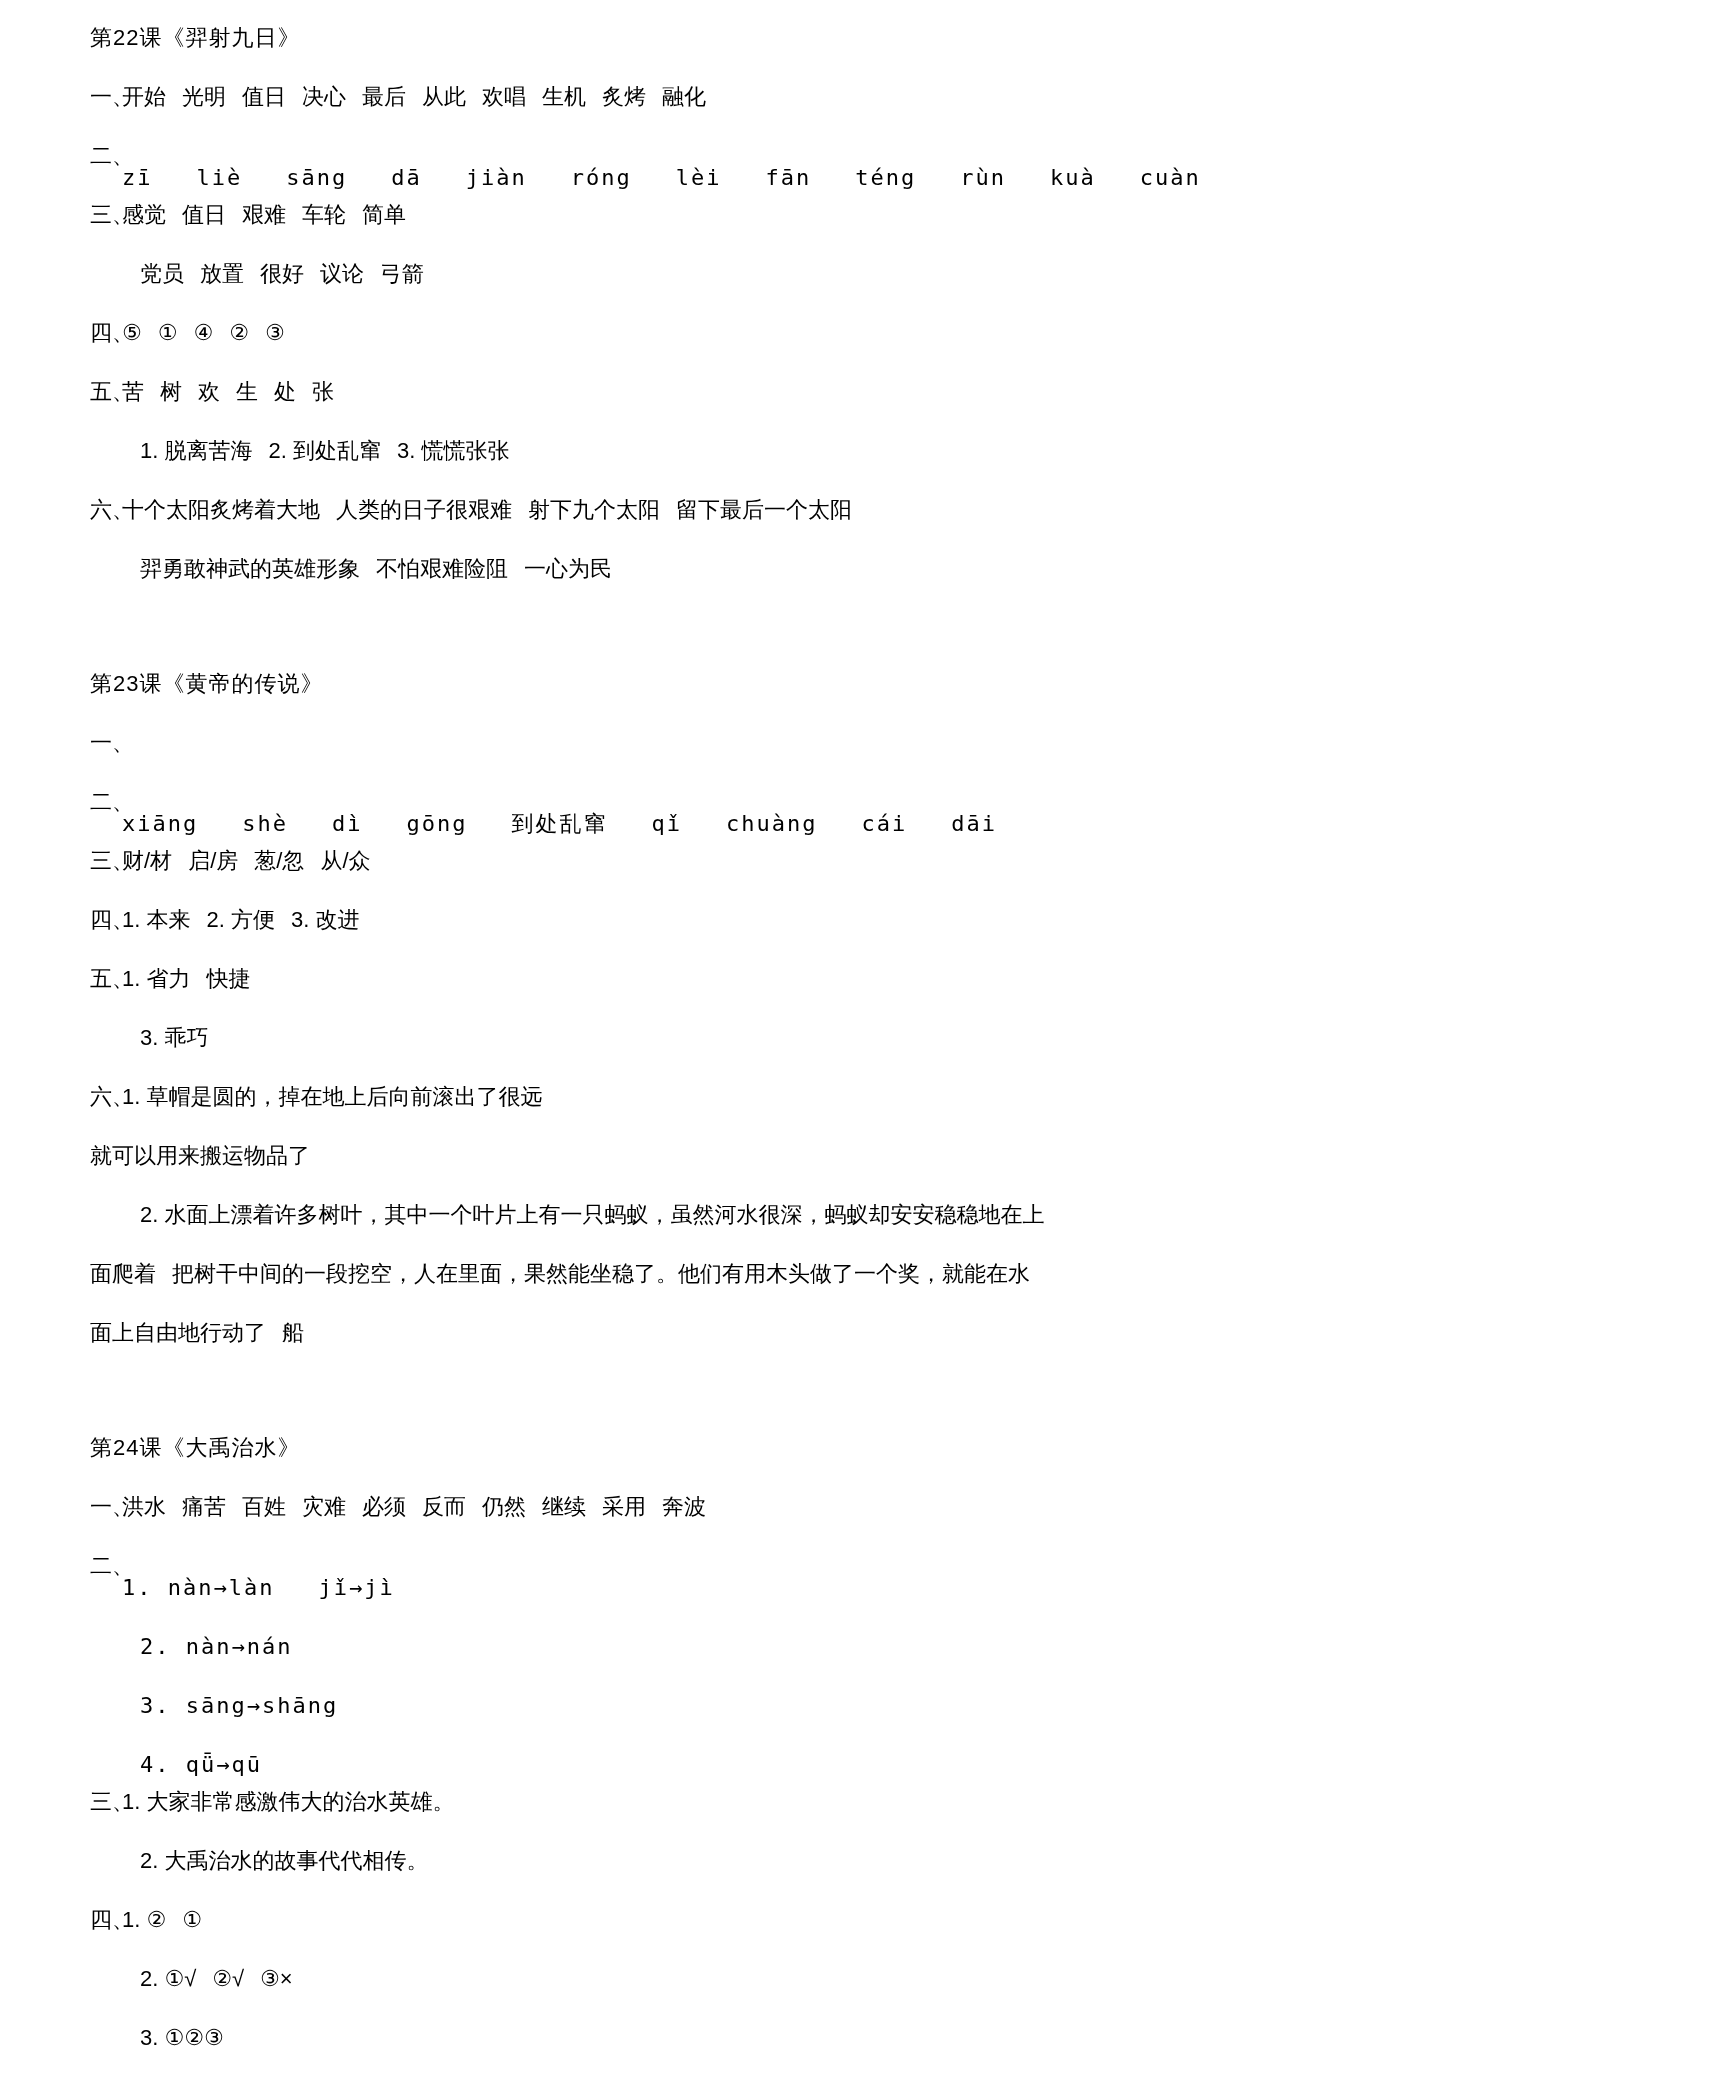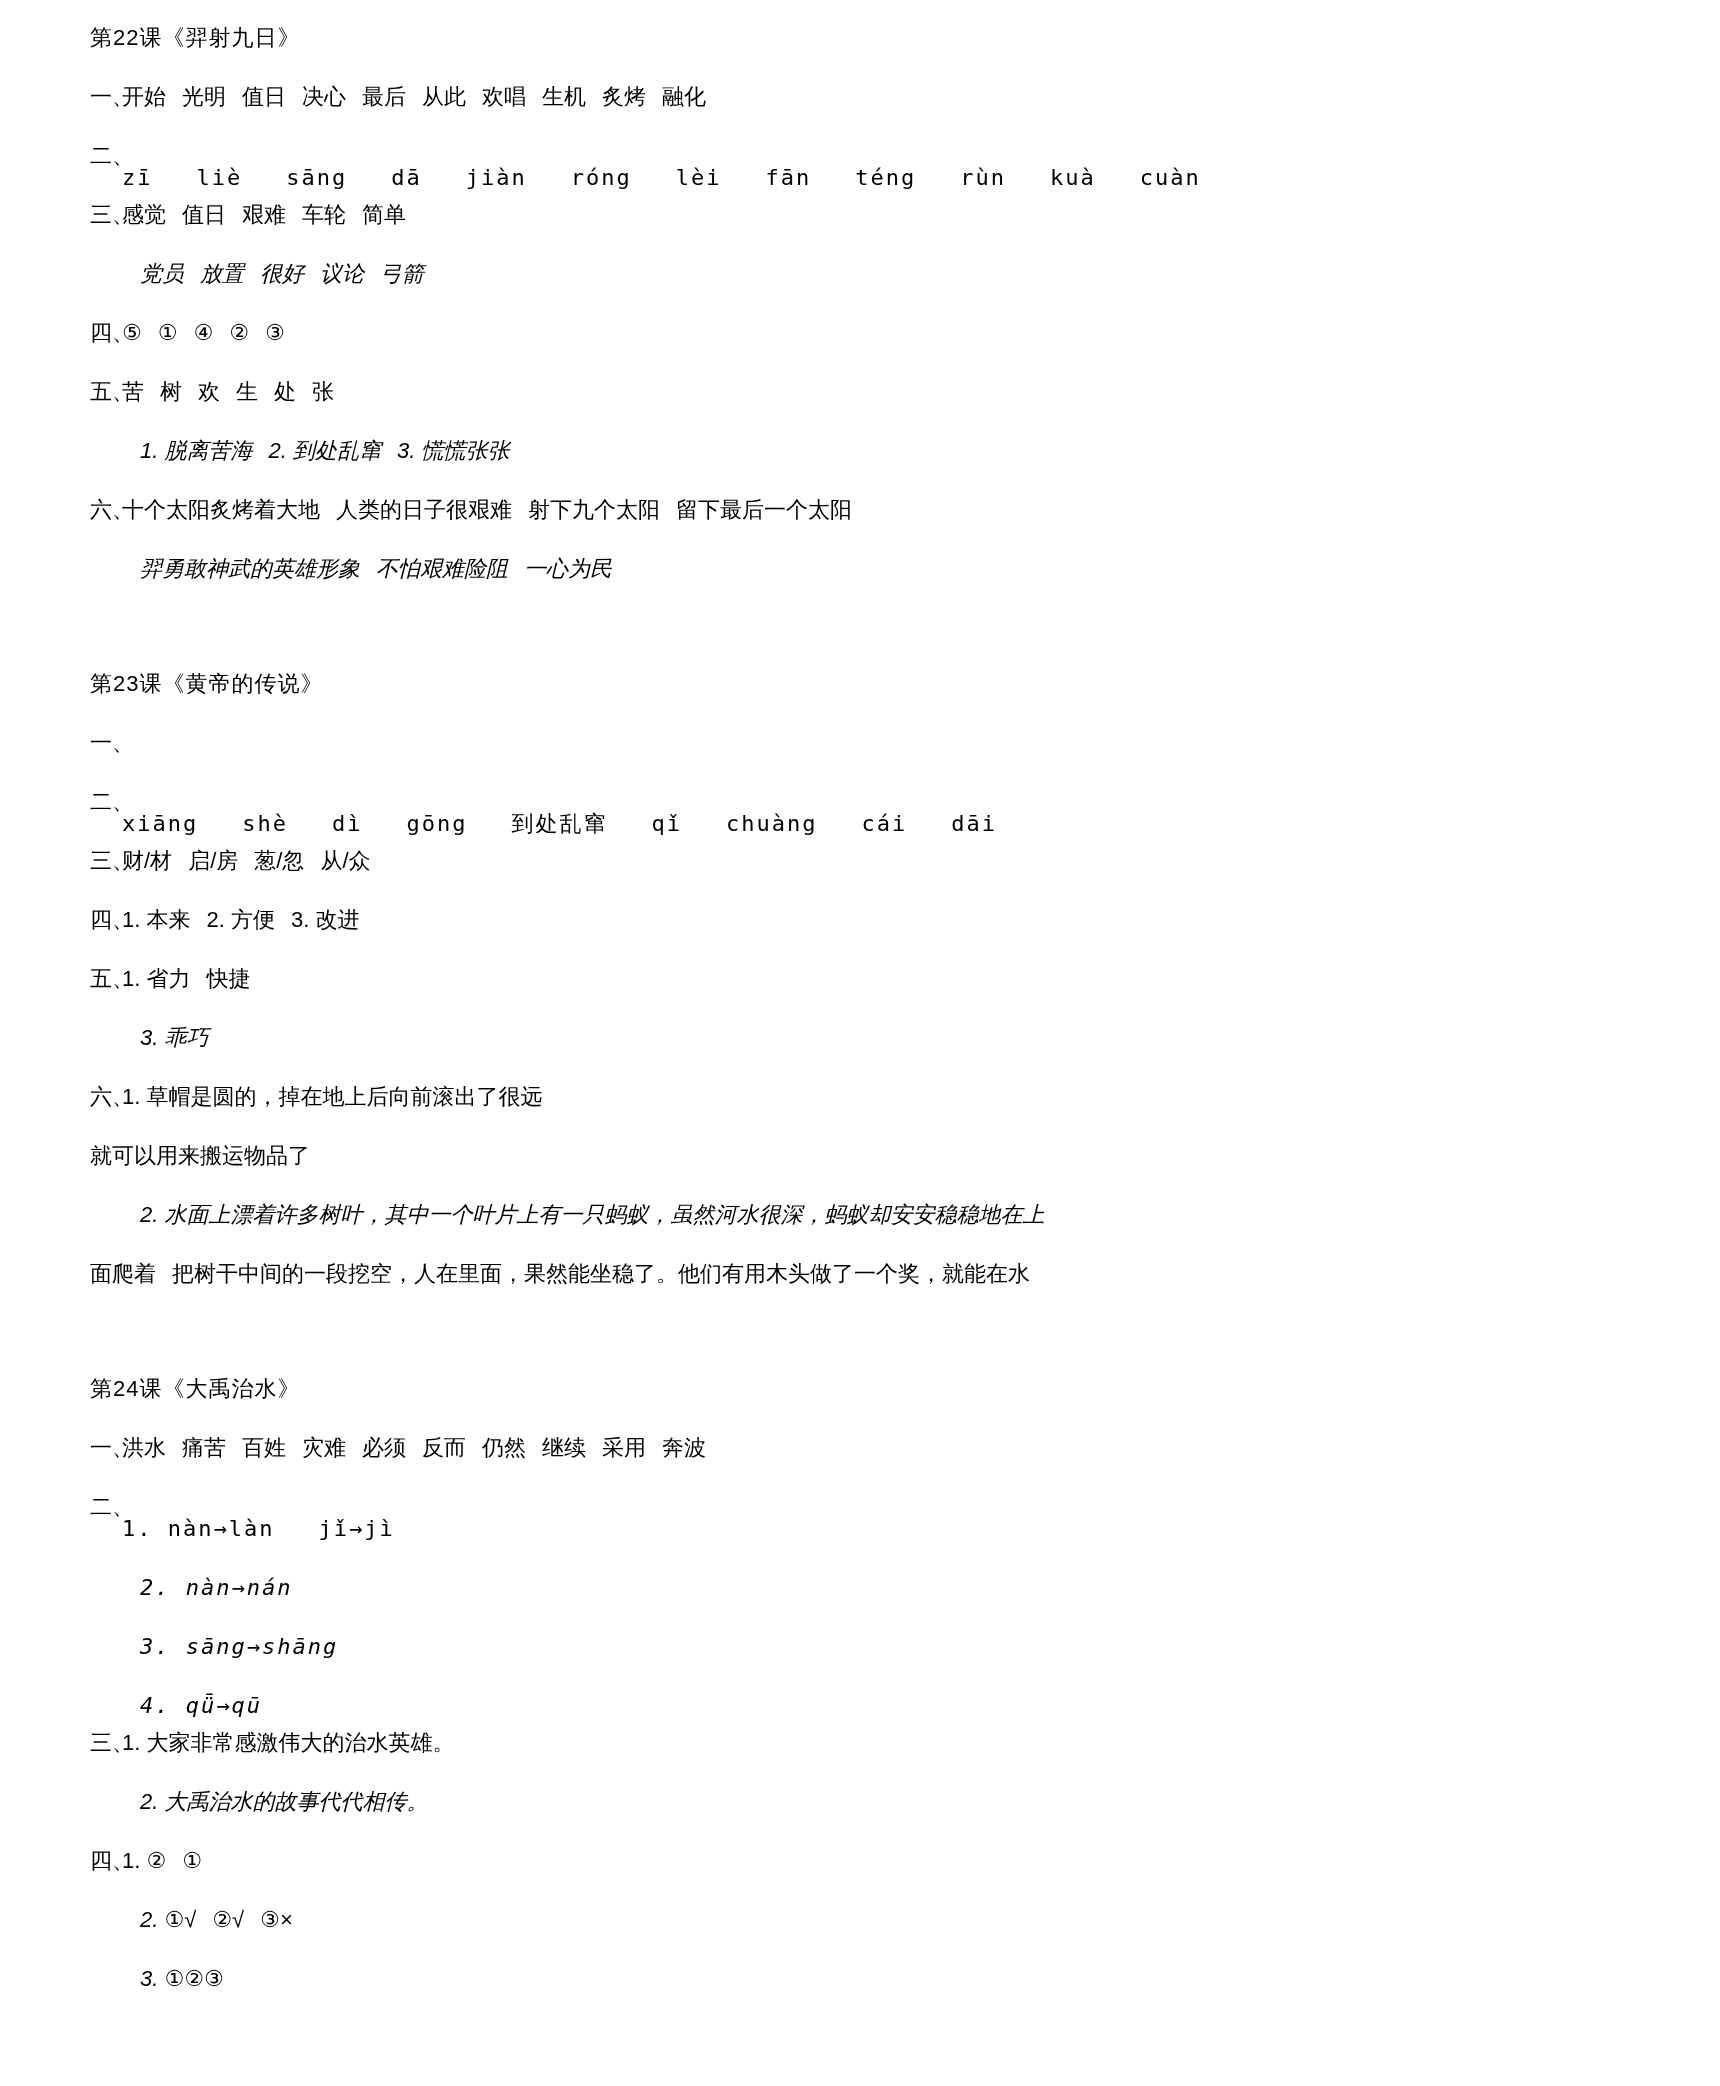--- a/index.html
+++ b/index.html
@@ -16,21 +16,21 @@
     display:flex;align-items:center;
     height:59px;
     font-size:22px;
     white-space:nowrap;
   }
   .title-line{letter-spacing:1px;}
   .label{
     flex:0 0 auto;
     margin-right:-12px;
   }
-  .indent{padding-left:50px;font-style:italic;}
+  .indent{padding-left:50px;}
   .words{display:flex;align-items:baseline;gap:16px;}
   .pinyin .words, .words.pinyin{gap:44px;margin-top:44px;}
   .pinyin-word{
     font-family:"DejaVu Sans Mono","Liberation Mono",monospace;
     letter-spacing:2px;
   }
   .word{flex:0 0 auto;}
 </style>
 </head>
 <body>
@@ -197,20 +197,26 @@
         <span class="words">
           <span class="word">2. 水面上漂着许多树叶，其中一个叶片上有一只蚂蚁，虽然河水很深，蚂蚁却安安稳稳地在上</span>
         </span>
       </div>
       <div class="line">
         <span class="words">
           <span class="word">面爬着</span>
           <span class="word">把树干中间的一段挖空，人在里面，果然能坐稳了。他们有用木头做了一个奖，就能在水</span>
         </span>
       </div>
+      <div class="line">
+        <span class="words">
+          <span class="word">面上自由地行动了</span>
+          <span class="word">船</span>
+        </span>
+      </div>
     </div>
     <div class="section">
       <div class="line title-line">第24课《大禹治水》</div>
       <div class="line">
         <span class="label">一、</span>
         <span class="words">
           <span class="word">洪水</span>
           <span class="word">痛苦</span>
           <span class="word">百姓</span>
           <span class="word">灾难</span>

